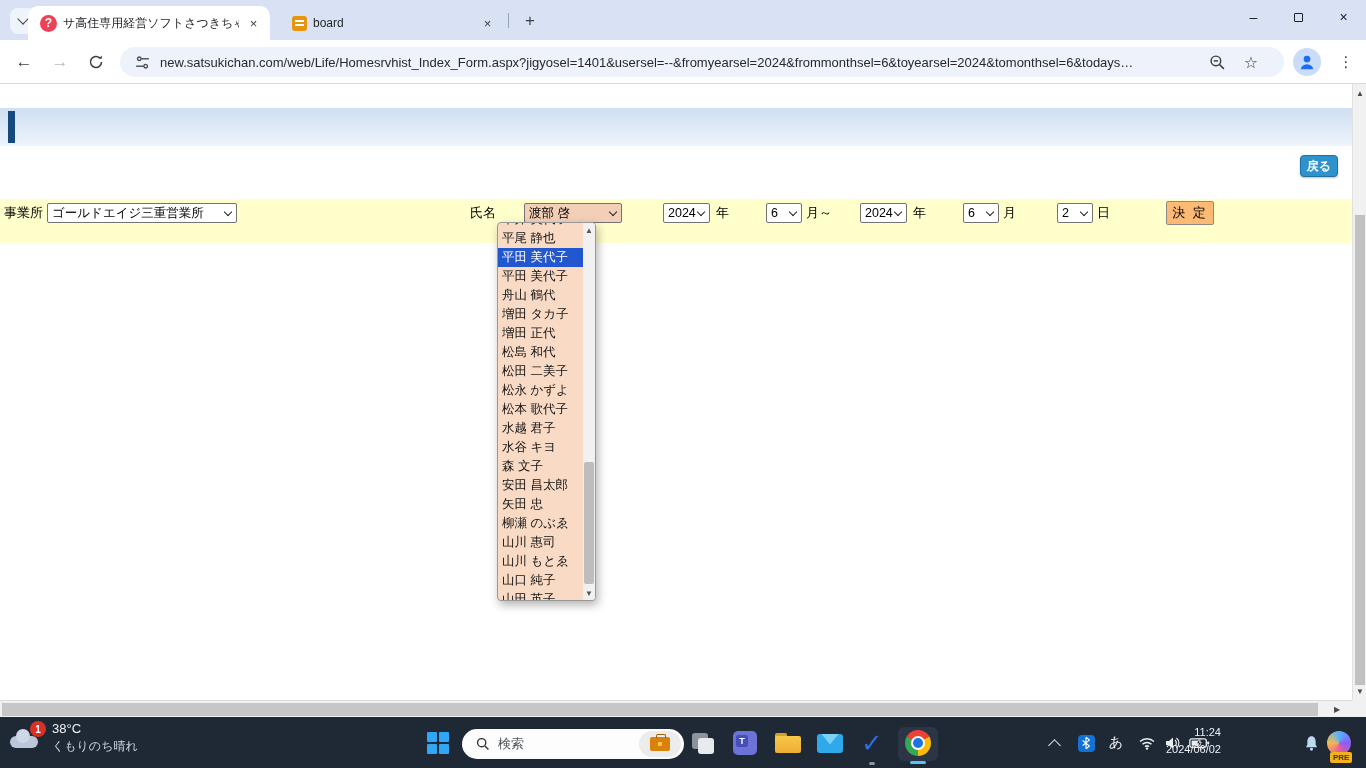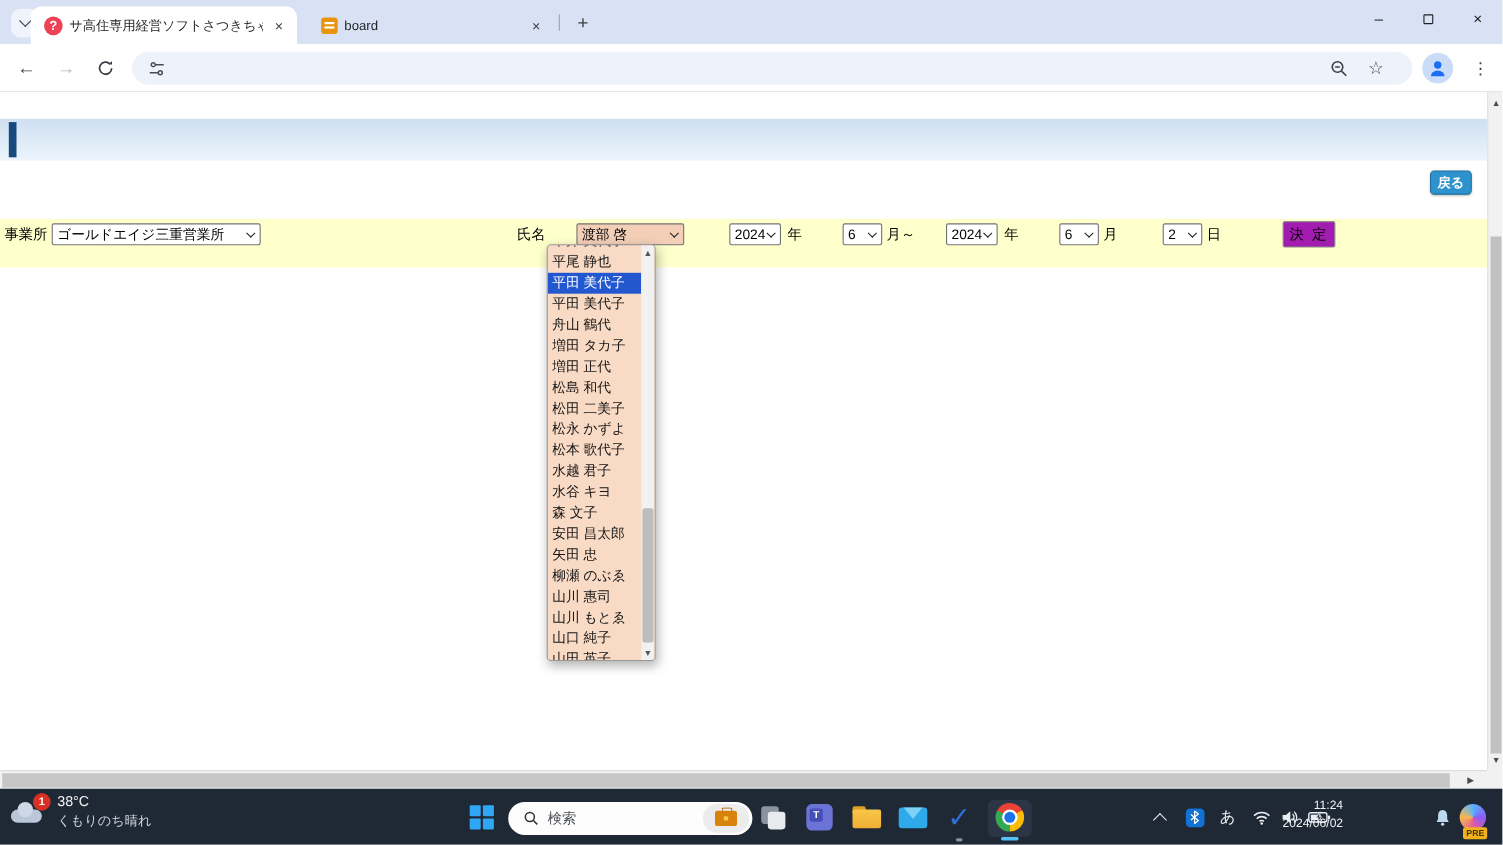--- a/index.html
+++ b/index.html
@@ -44,21 +44,21 @@
   .pagearea{position:absolute;left:0;top:84px;width:1352px;height:616px;background:#fff;overflow:hidden;}
   .title-band{position:absolute;left:0;top:24px;width:1352px;height:38px;background:linear-gradient(var(--title-from),var(--title-to));}
   .title-accent{position:absolute;left:8px;top:3px;width:7px;height:32px;background:var(--accent-blue);}
   .page-title{position:absolute;left:30px;top:0;height:38px;display:flex;align-items:center;font-size:17px;font-weight:bold;color:#10103f;letter-spacing:1px;}
   .back-btn{position:absolute;left:1300px;top:71px;width:38px;height:22px;background:var(--back-btn);border:1px solid #20719f;border-radius:4px;color:#fff;font-size:12px;font-weight:bold;display:flex;align-items:center;justify-content:center;box-shadow:0 1px 2px rgba(0,0,0,.25);}
   .form-bar{position:absolute;left:0;top:115px;width:1352px;height:44px;background:var(--form-bg);}
   .flabel{position:absolute;top:0;height:28px;display:flex;align-items:center;font-size:13px;color:#000;}
   .fselect{position:absolute;top:4px;height:20px;background:#fff;border:1px solid #737373;border-radius:2px;display:flex;align-items:center;font-size:12.5px;color:#000;padding:0 18px 0 4px;}
   .fselect .chev{position:absolute;right:5px;width:6px;height:6px;border-right:1.6px solid #222;border-bottom:1.6px solid #222;transform:rotate(45deg);margin-top:-2px;}
   .fselect.name{background:#f3cfb8;margin-left:27px;}
-  .submit-btn{position:absolute;left:1166px;top:2px;width:48px;height:24px;background:#a21caf;border:1px solid #8a8a8a;border-radius:2px;font-size:13px;color:#000;display:flex;align-items:center;justify-content:center;letter-spacing:2px;}
+  .submit-btn{position:absolute;left:1166px;top:2px;width:48px;height:24px;background:#fdba74;border:1px solid #8a8a8a;border-radius:2px;font-size:13px;color:#000;display:flex;align-items:center;justify-content:center;letter-spacing:2px;}
 
   
   .dropdown{position:absolute;left:497px;top:138px;width:99px;height:379px;background:var(--dd-bg);border:1px solid #999;border-radius:4px;box-shadow:2px 4px 10px rgba(0,0,0,.3);overflow:hidden;}
   .dd-list-clip{position:absolute;left:0;top:0;right:12px;bottom:0;overflow:hidden;}
   .dd-list{margin-top:-13px;}
   .dd-item{height:19px;line-height:19px;padding-left:4px;font-size:12.5px;color:#141414;white-space:nowrap;}
   .dd-item.selected{background:var(--sel-bg);color:#fff;}
   .dd-scroll{position:absolute;right:0;top:0;width:12px;height:100%;background:#f1f1f1;}
   .dd-arrow{position:absolute;left:0;width:12px;height:14px;font-size:8px;color:#555;display:flex;align-items:center;justify-content:center;}
   .dd-thumb{position:absolute;left:1px;width:10px;background:#bdbdbd;border-radius:2px;}
@@ -150,20 +150,21 @@
         <path d="M13.8 1.5v3.2h-3.2z" fill="#3a3f47"></path>
       </svg>
   </div>
   <div class="urlbar">
     <svg class="abs" style="left:14px" width="17" height="17" viewBox="0 0 16 16">
         <circle cx="5" cy="4.5" r="1.7" fill="none" stroke="#474b50" stroke-width="1.3"></circle>
         <line x1="7" y1="4.5" x2="14" y2="4.5" stroke="#474b50" stroke-width="1.3"></line>
         <line x1="2" y1="11.5" x2="9" y2="11.5" stroke="#474b50" stroke-width="1.3"></line>
         <circle cx="11" cy="11.5" r="1.7" fill="none" stroke="#474b50" stroke-width="1.3"></circle>
       </svg>
+    <span class="url-text">new.satsukichan.com/web/Life/Homesrvhist_Index_Form.aspx?jigyosel=1401&amp;usersel=--&amp;fromyearsel=2024&amp;frommonthsel=6&amp;toyearsel=2024&amp;tomonthsel=6&amp;todays…</span>
     <svg class="abs" style="right:58px" width="17" height="17" viewBox="0 0 16 16">
         <circle cx="6.5" cy="6.5" r="4.5" fill="none" stroke="#3a3f47" stroke-width="1.4"></circle>
         <line x1="10" y1="10" x2="14" y2="14" stroke="#3a3f47" stroke-width="1.4"></line>
         <line x1="4.5" y1="6.5" x2="8.5" y2="6.5" stroke="#3a3f47" stroke-width="1.4"></line>
       </svg>
     <span class="abs" style="right:26px;font-size:16px;color:#3a3f47">☆</span>
   </div>
   <div class="avatar">
     <svg width="18" height="18" viewBox="0 0 16 16">
         <circle cx="8" cy="5.4" r="3" fill="#1b6ef3"></circle>

